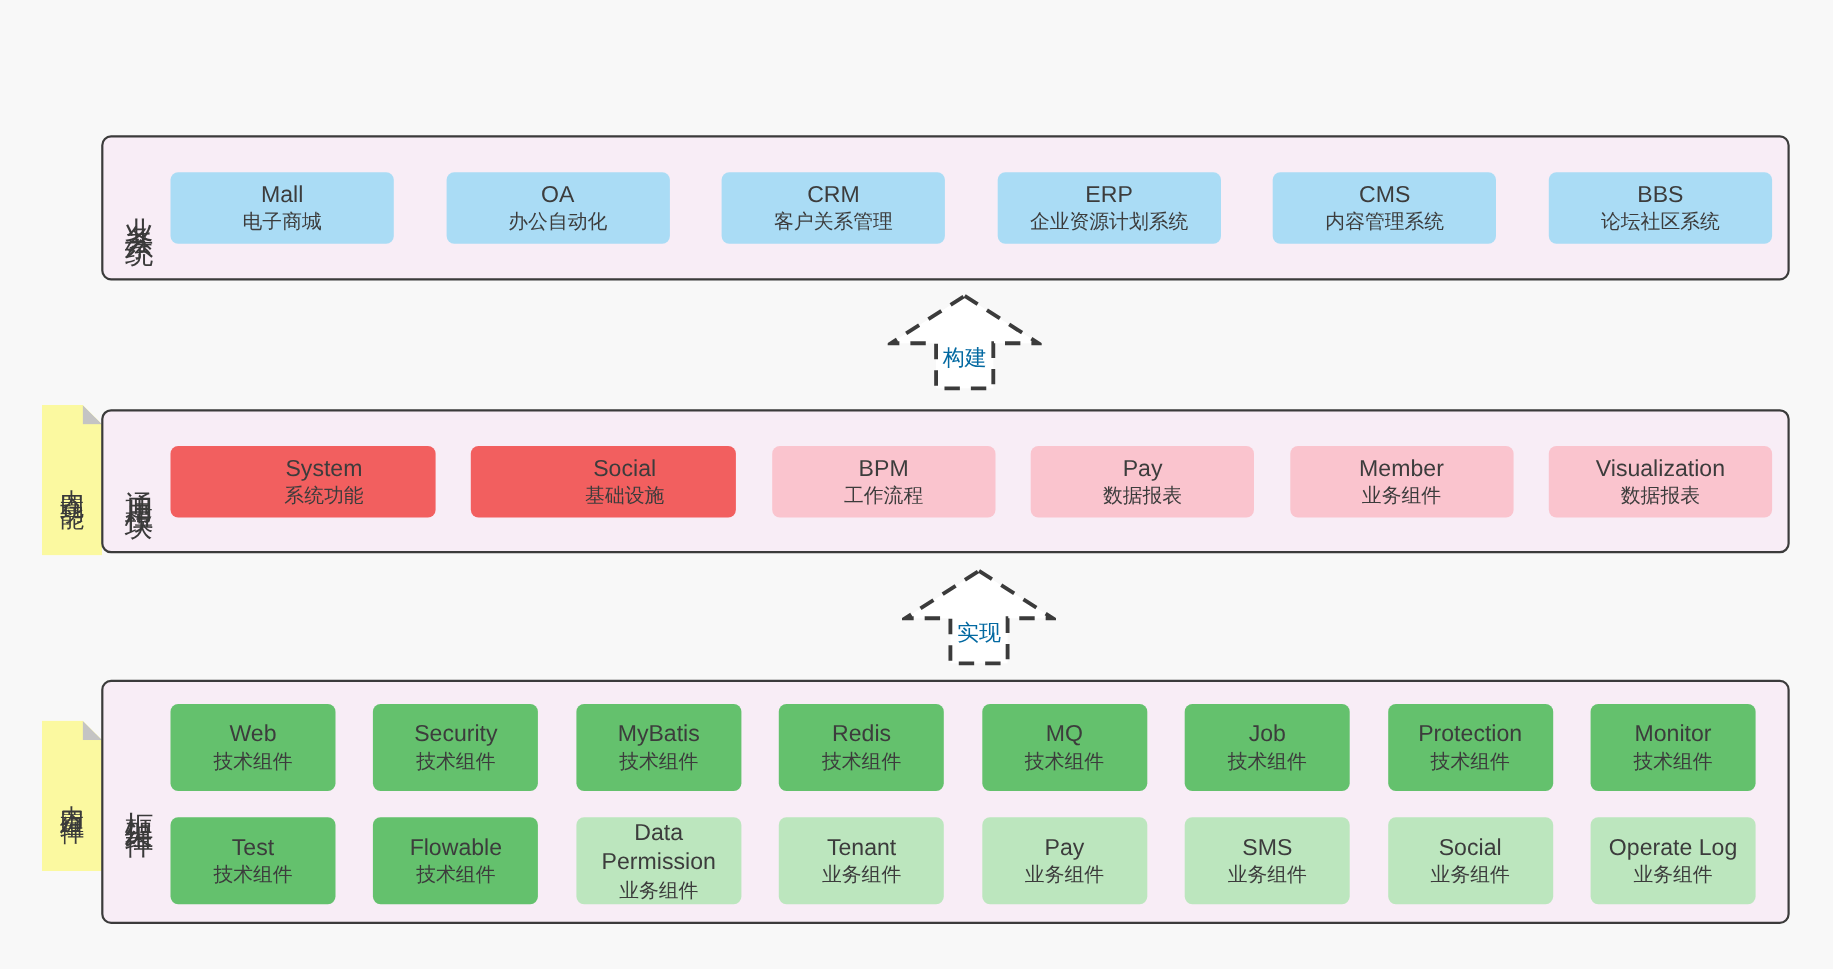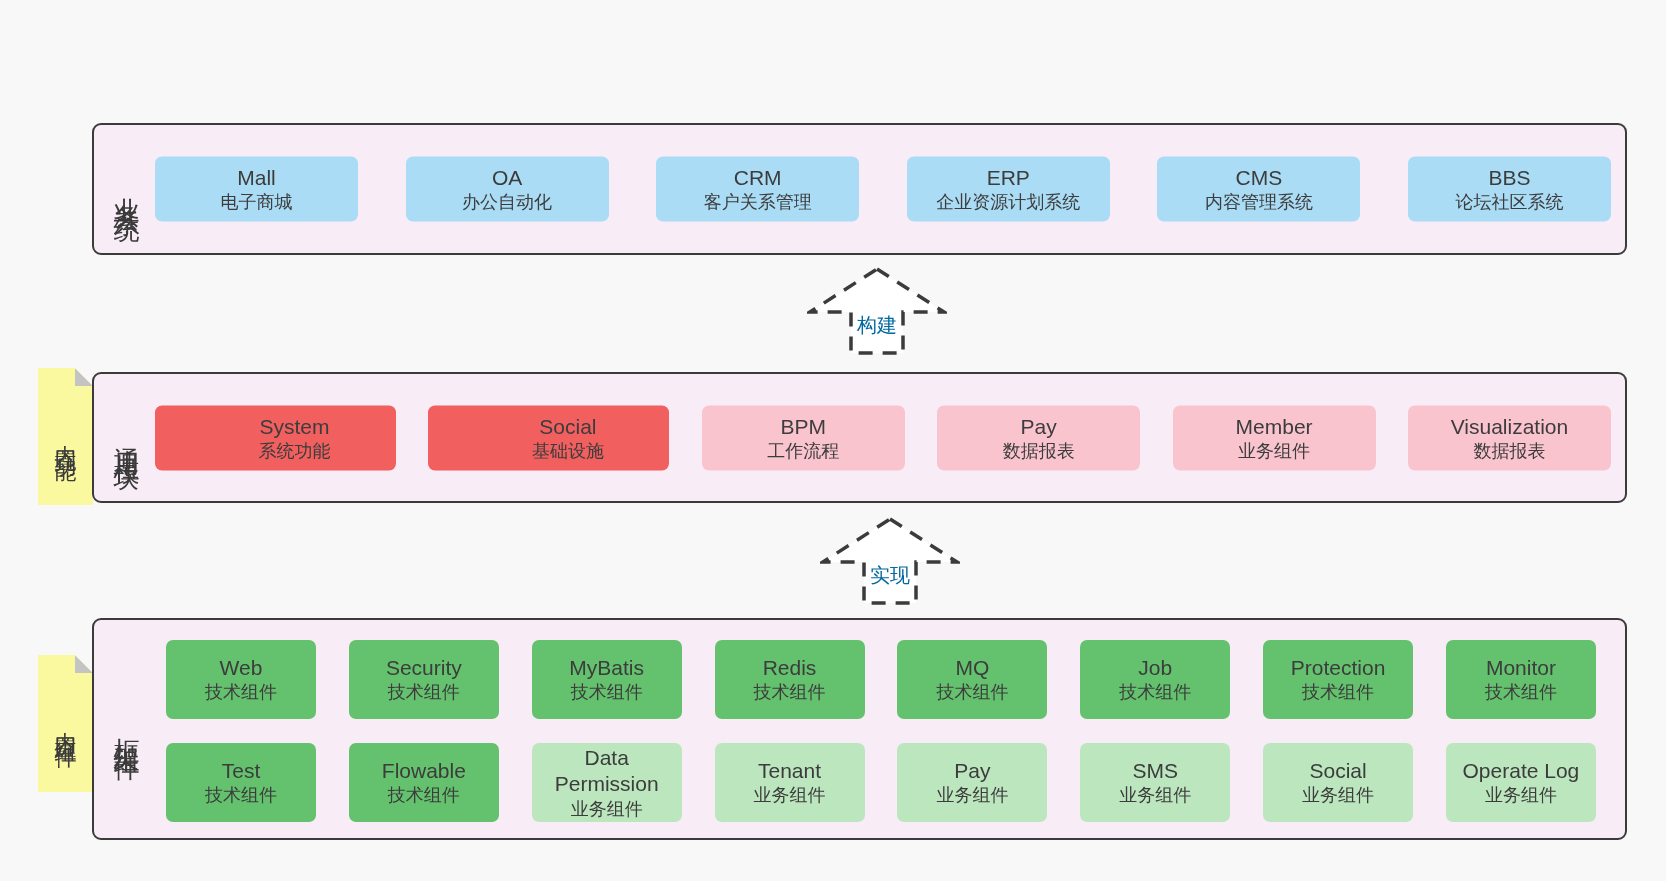--- a/index.html
+++ b/index.html
@@ -29,21 +29,21 @@
     text-align:center;line-height:1.3;
   }
   .box .en{font-size:21px;}
   .box .zh{font-size:18px;}
   .blue{background:#aadcf5;}
   .red{background:#f25f5f;padding-left:38px;}
   .pink{background:#fac4ce;}
   .green{background:#64c16d;}
   .lightgreen{background:#bce6be;}
   .rows-wrap{
-    position:absolute;left:72px;right:29px;top:20px;
+    position:absolute;left:61px;right:29px;top:20px;
     display:flex;flex-direction:column;gap:24px;
   }
   .rows-wrap .box-row8{display:flex;justify-content:space-between;}
   .box-sm{
     width:150px;height:79px;border-radius:7px;
     display:flex;flex-direction:column;justify-content:center;align-items:center;
     text-align:center;line-height:1.25;padding:0 4px;box-sizing:border-box;
   }
   .box-sm .en{font-size:21px;}
   .box-sm .zh{font-size:18px;}

